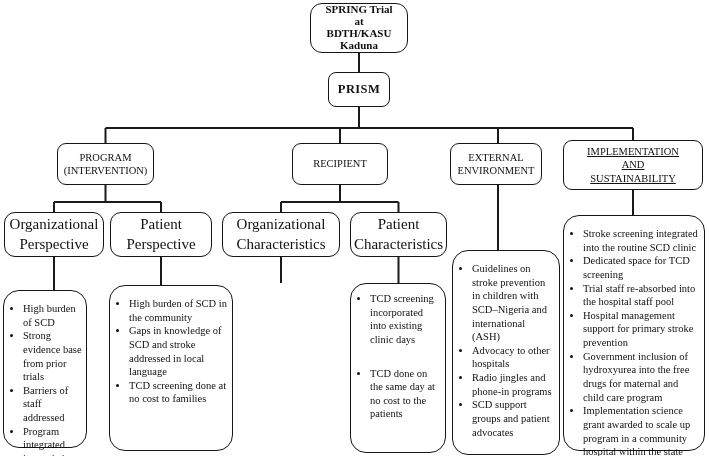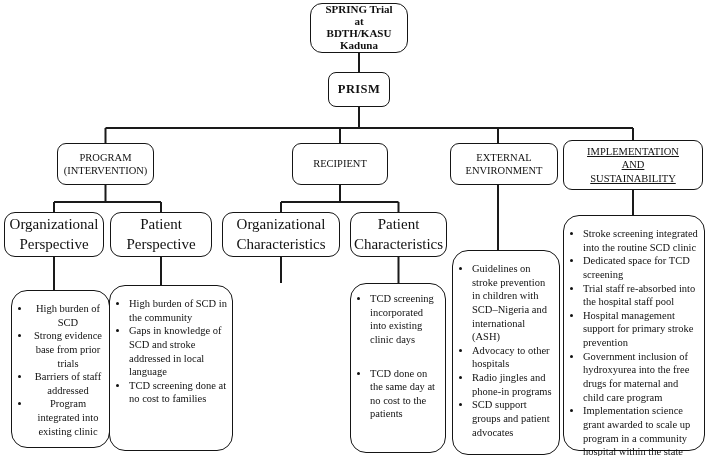--- a/index.html
+++ b/index.html
@@ -65,21 +65,21 @@
 
   <div class="box branch" style="left:57px;top:143px;width:97px;height:42px;">
     <span class="label">PROGRAM
 (INTERVENTION)</span>
   </div>
 
   <div class="box branch" style="left:292px;top:143px;width:96px;height:42px;">
     <span class="label">RECIPIENT</span>
   </div>
 
-  <div class="box branch" style="left:450px;top:143px;width:108px;height:42px;">
+  <div class="box branch" style="left:450px;top:143px;width:92px;height:42px;">
     <span class="label">EXTERNAL
 ENVIRONMENT</span>
   </div>
 
   <div class="box branch" style="left:563px;top:140px;width:140px;height:50px;text-decoration:underline;">
     <span class="label">IMPLEMENTATION
 AND
 SUSTAINABILITY</span>
   </div>
 
@@ -96,21 +96,21 @@
   <div class="box level2" style="left:222px;top:212px;width:118px;height:45px;">
     <span class="label">Organizational
 Characteristics</span>
   </div>
 
   <div class="box level2" style="left:350px;top:212px;width:97px;height:45px;">
     <span class="label">Patient
 Characteristics</span>
   </div>
 
-  <div class="box leaf" style="left:11px;top:290px;width:99px;height:158px;text-align:center;">
+  <div class="box leaf" style="left:3px;top:290px;width:84px;height:158px;">
     <ul>
         <li>High burden of SCD</li>
         <li>Strong evidence base from prior trials</li>
         <li>Barriers of staff addressed</li>
         <li>Program integrated into existing clinic</li>
       </ul>
   </div>
 
   <div class="box leaf" style="left:109px;top:285px;width:124px;height:166px;">
     <ul>

